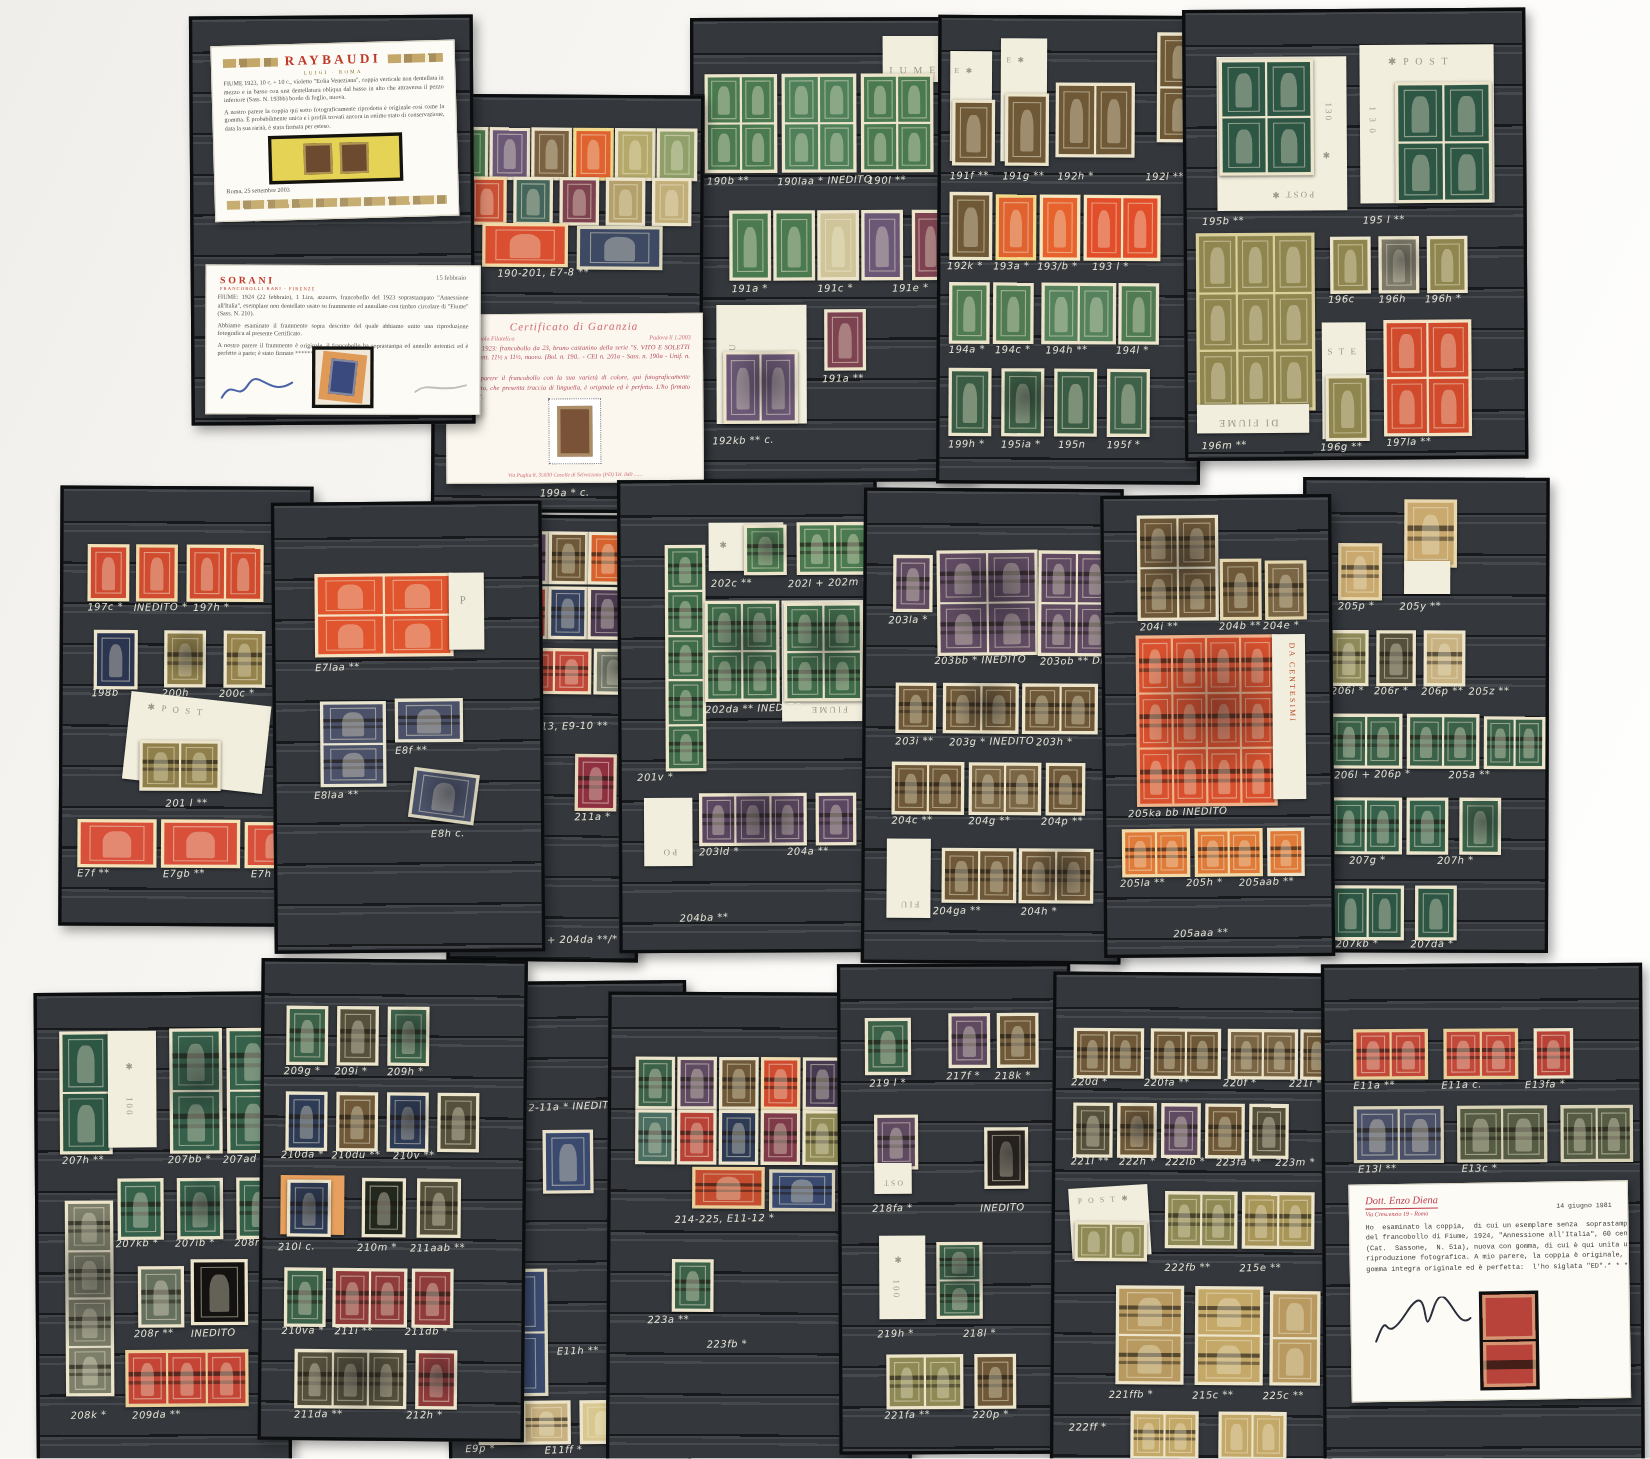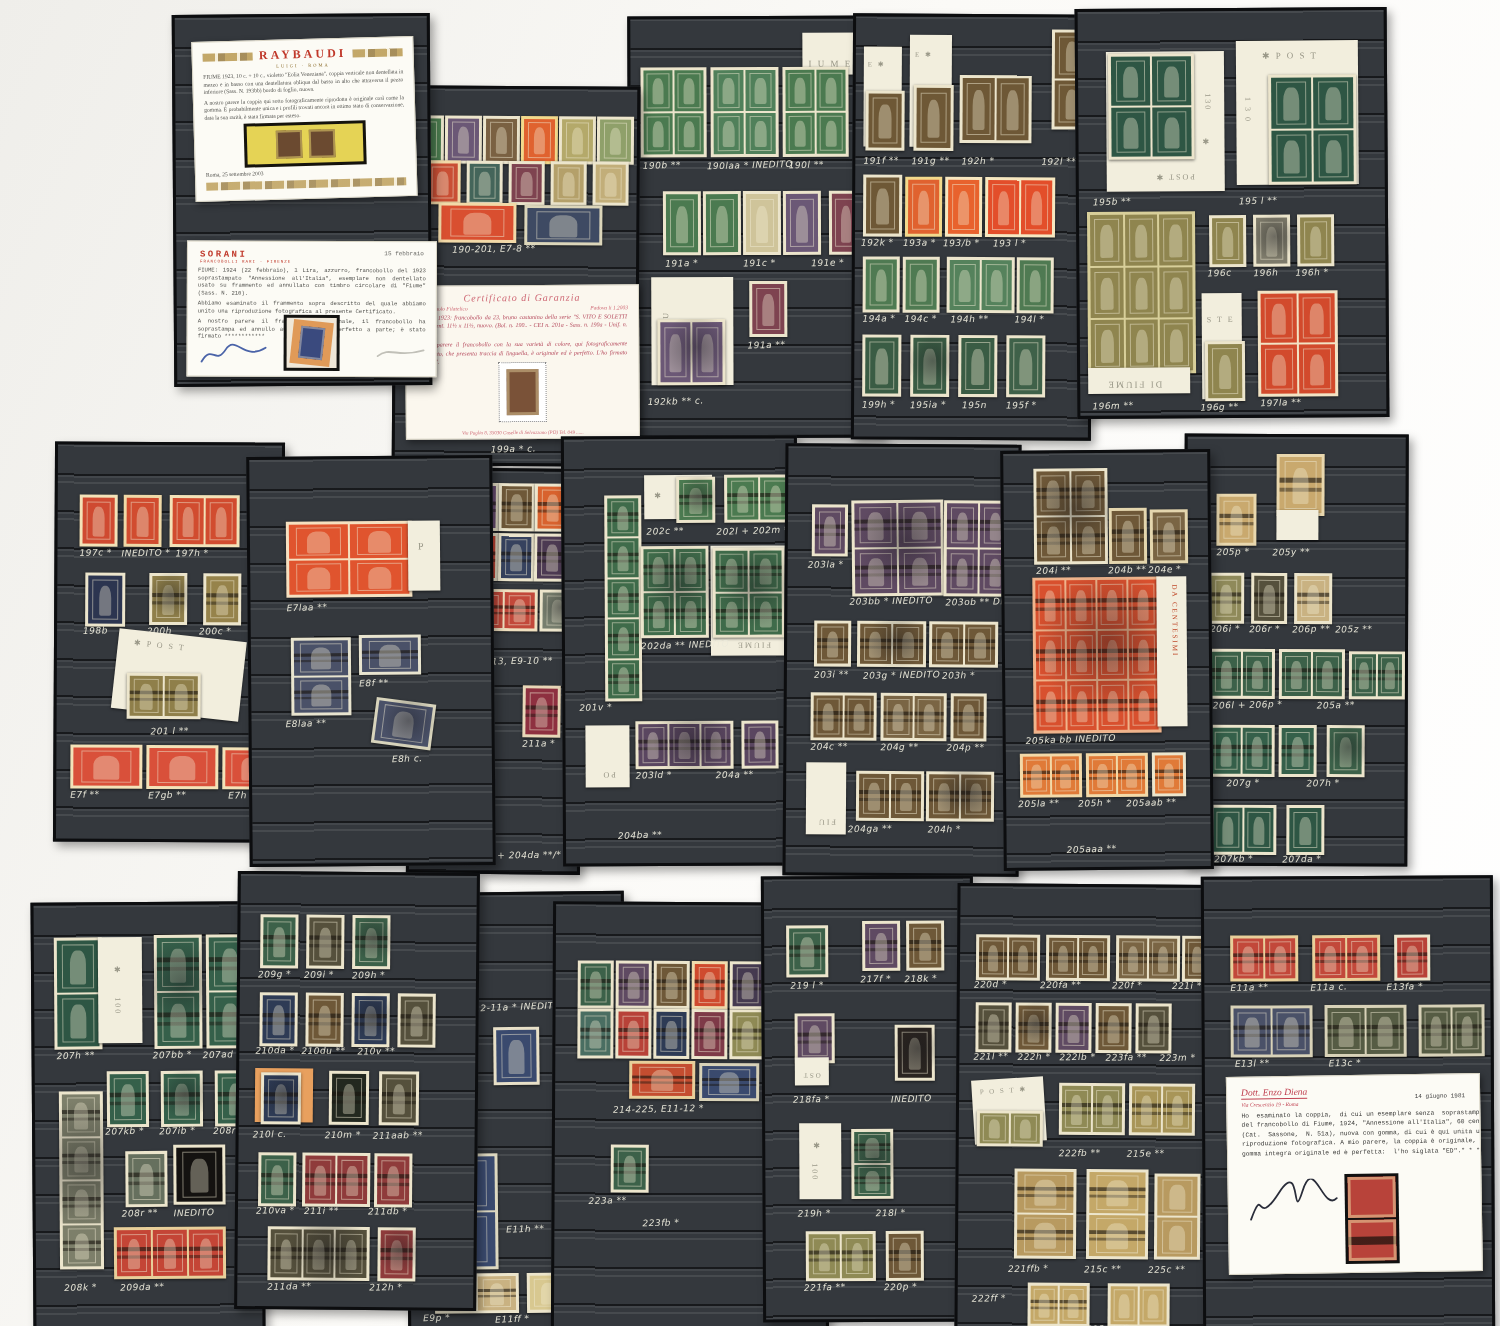--- a/index.html
+++ b/index.html
@@ -347,21 +347,21 @@
         <div class="cp">A nostro parere la coppia qui sotto fotograficamente riprodotta è originale così come la gomma. È probabilmente unica e i profili trovati ancora in ottimo stato di conservazione, data la sua rarità, è stata firmata per esteso.</div>
         <div class="rb-photo">
           <div class="rb-in">
             <span class="rb-st"></span>
             <span class="rb-st"></span>
           </div>
         </div>
         <div class="cp">Roma, 25 settembre 2003</div>
         <div class="rb-bar"></div>
       </div>
-      <div class="cert sorani" style="left: 10px; top: 224px; width: 248px; height: 134px; transform: rotate(0.6deg); font-family: Liberation Mono, monospace;">
+      <div class="cert sorani" style="left: 10px; top: 224px; width: 248px; height: 134px; transform: rotate(0.6deg);">
         <div class="so-head">
           <div>
             <div class="so-name">SORANI</div>
             <div class="so-sub">FRANCOBOLLI RARI - FIRENZE</div>
           </div>
           <div class="so-date">15 febbraio</div>
         </div>
         <div class="cp">FIUME: 1924 (22 febbraio), 1 Lira, azzurro, francobollo del 1923 soprastampato "Annessione all'Italia", esemplare non dentellato usato su frammento ed annullato con timbro circolare di "Fiume" (Sass. N. 210).</div>
         <div class="cp">Abbiamo esaminato il frammento sopra descritto del quale abbiamo unito una riproduzione fotografica al presente Certificato.</div>
         <div class="cp">A nostro parere il frammento è originale, il francobollo ha soprastampa ed annullo autentici ed è perfetto a parte; è stato firmato ************</div>

